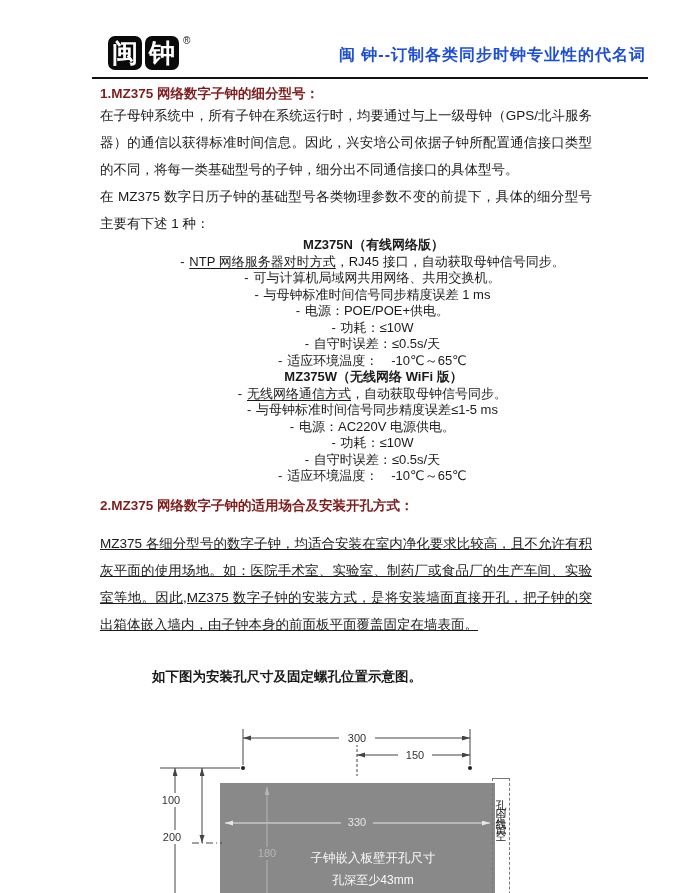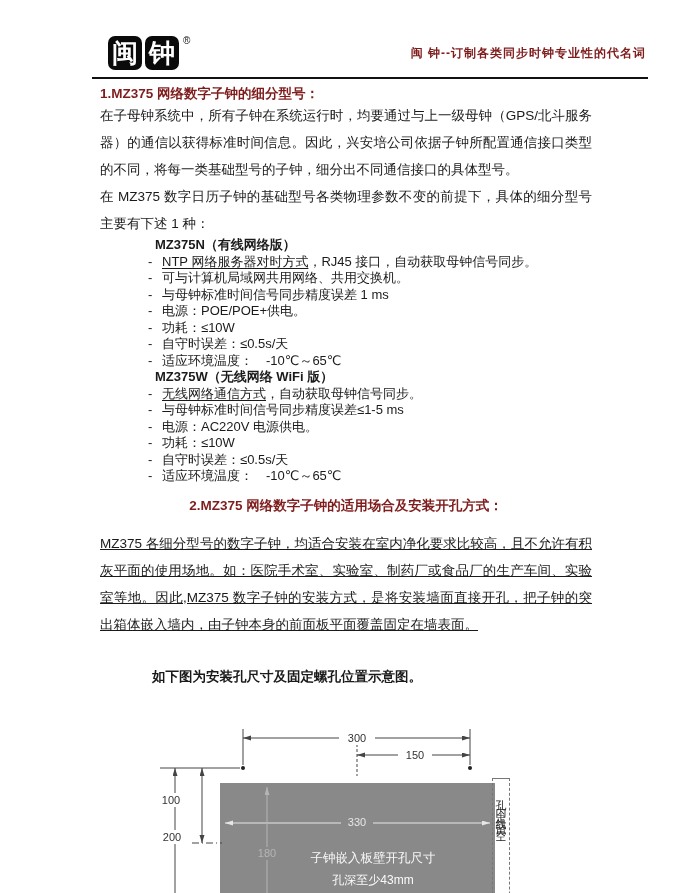--- a/index.html
+++ b/index.html
@@ -30,44 +30,44 @@
     color:#fff;
     font-size:26px;font-weight:bold;
     line-height:34px;text-align:center;
     margin-right:3px;
   }
   .reg-mark{
     font-size:10px;color:#111;line-height:10px;margin-left:1px;
   }
   .slogan{
     position:absolute;right:2px;top:45px;
-    font-size:12px;font-weight:bold;color:#7f1d1d;
+    font-size:16px;font-weight:bold;color:#1d4ed8;
     letter-spacing:1px;white-space:nowrap;
   }
   
   .content{
     margin-left:100px;
     width:492px;
   }
   .h-sec{
     font-size:13.5px;font-weight:bold;line-height:17px;color:#7f1d1d;
   }
   .h1{margin-top:6px;}
   .para{
     font-size:13.5px;line-height:27px;text-align:justify;margin:0;
   }
-  .speclist{font-size:13px;line-height:16.5px;}
+  .speclist{font-size:13px;line-height:16.5px;text-align:center;}
   .model-title{
     font-weight:bold;font-size:13px;
     padding-left:55px;
   }
   .spec-item{padding-left:48px;}
   .spec-item .dash{display:inline-block;width:14px;}
   .u-part{text-decoration:underline;text-underline-offset:2px;}
-  .h2{margin-top:12px;text-align:center;}
+  .h2{margin-top:12px;}
   .p2{margin-top:16px;text-decoration:underline;}
   .fig-caption{
     margin-top:30px;
     padding-left:52px;
     font-size:13.5px;font-weight:bold;
   }
   
   .diagram{
     position:relative;
     width:578px;height:245px;

